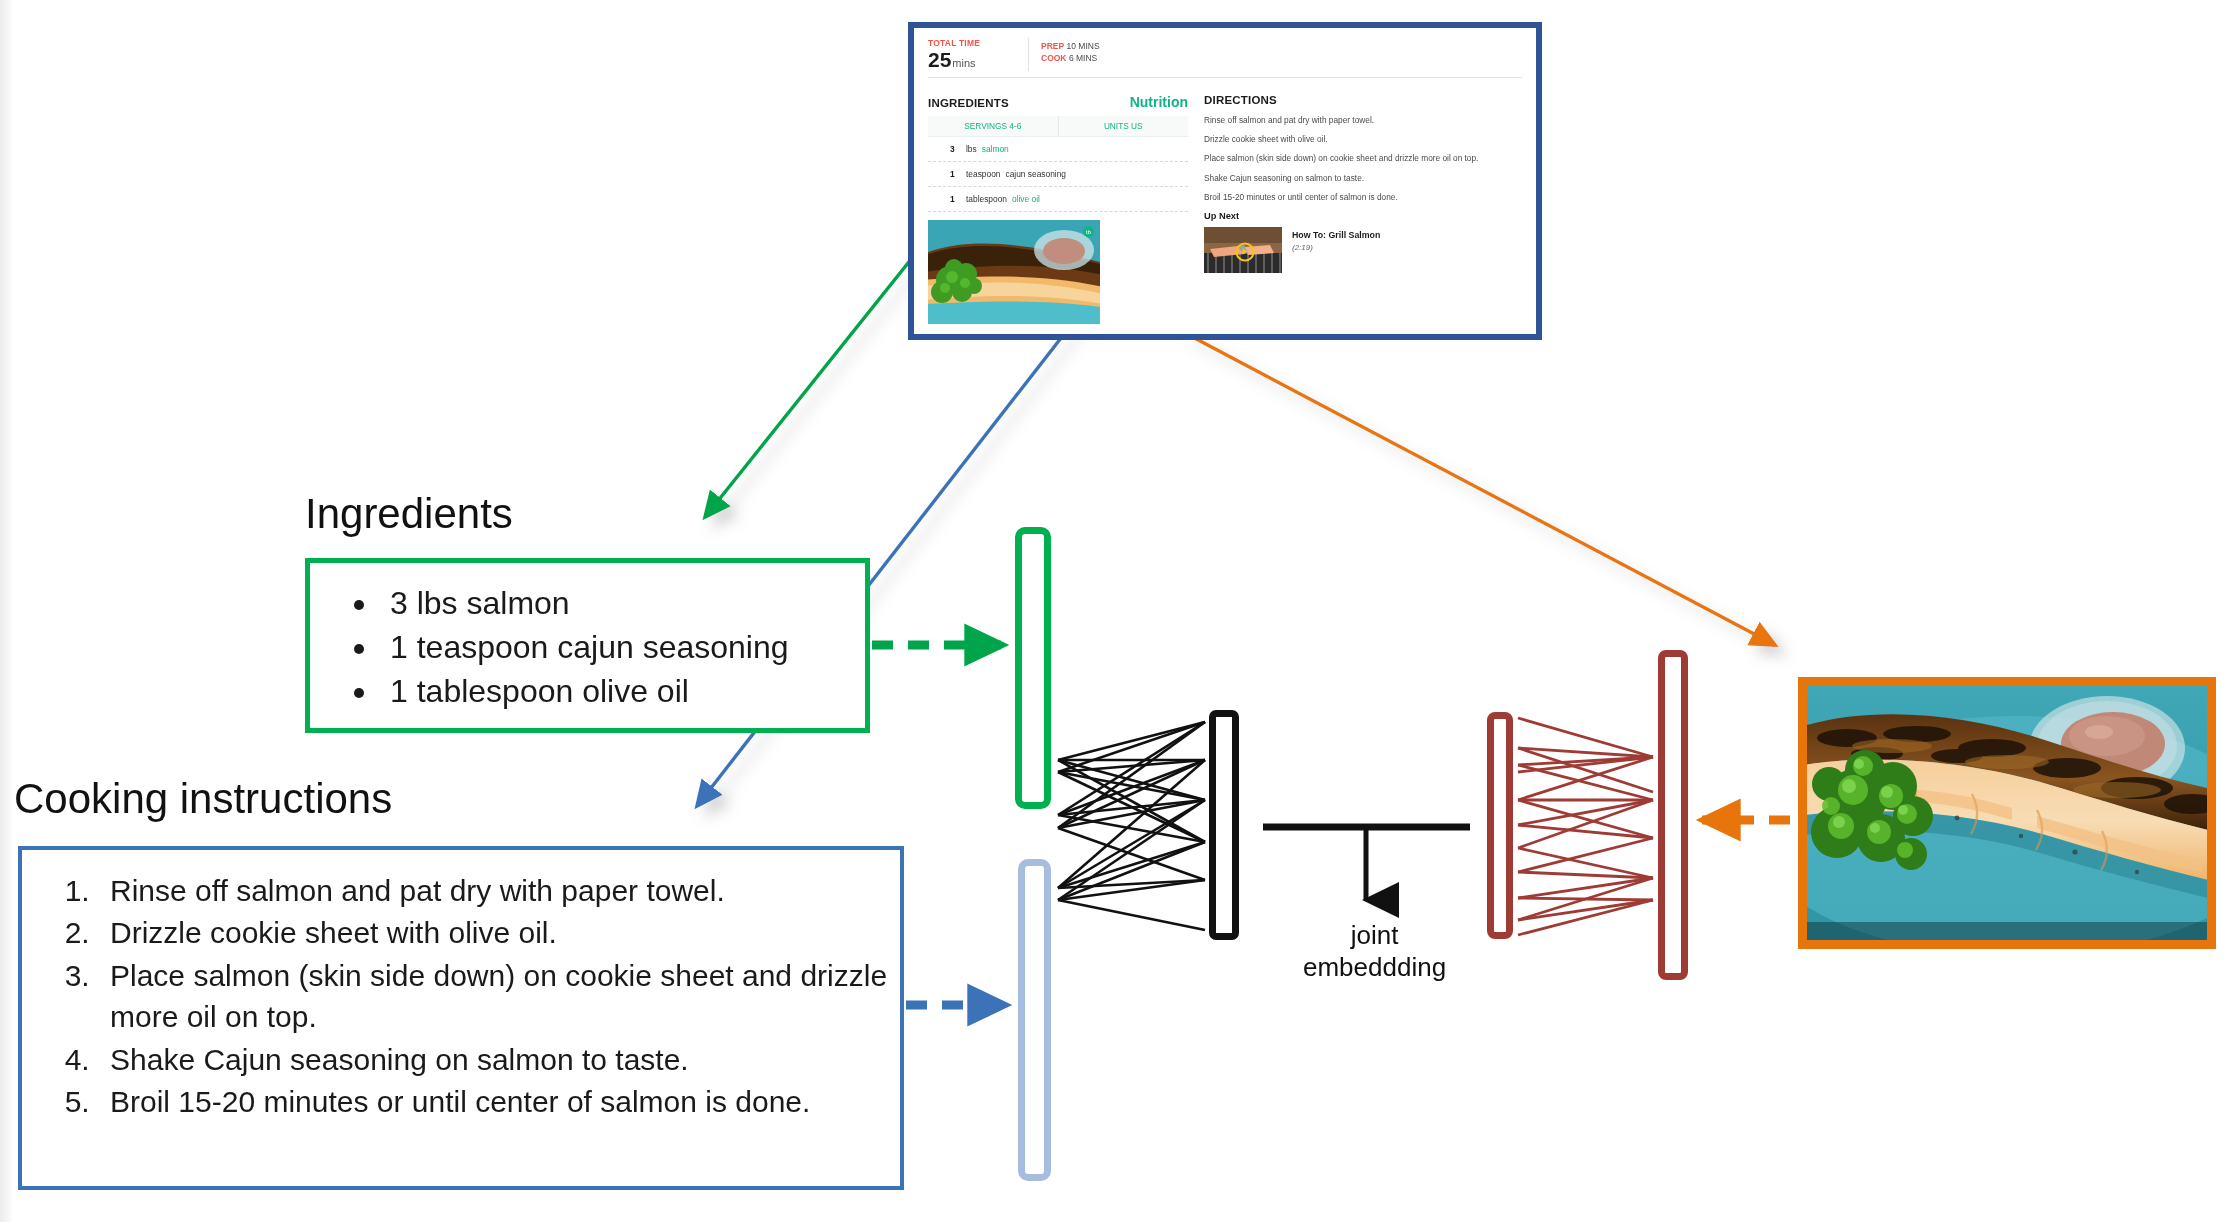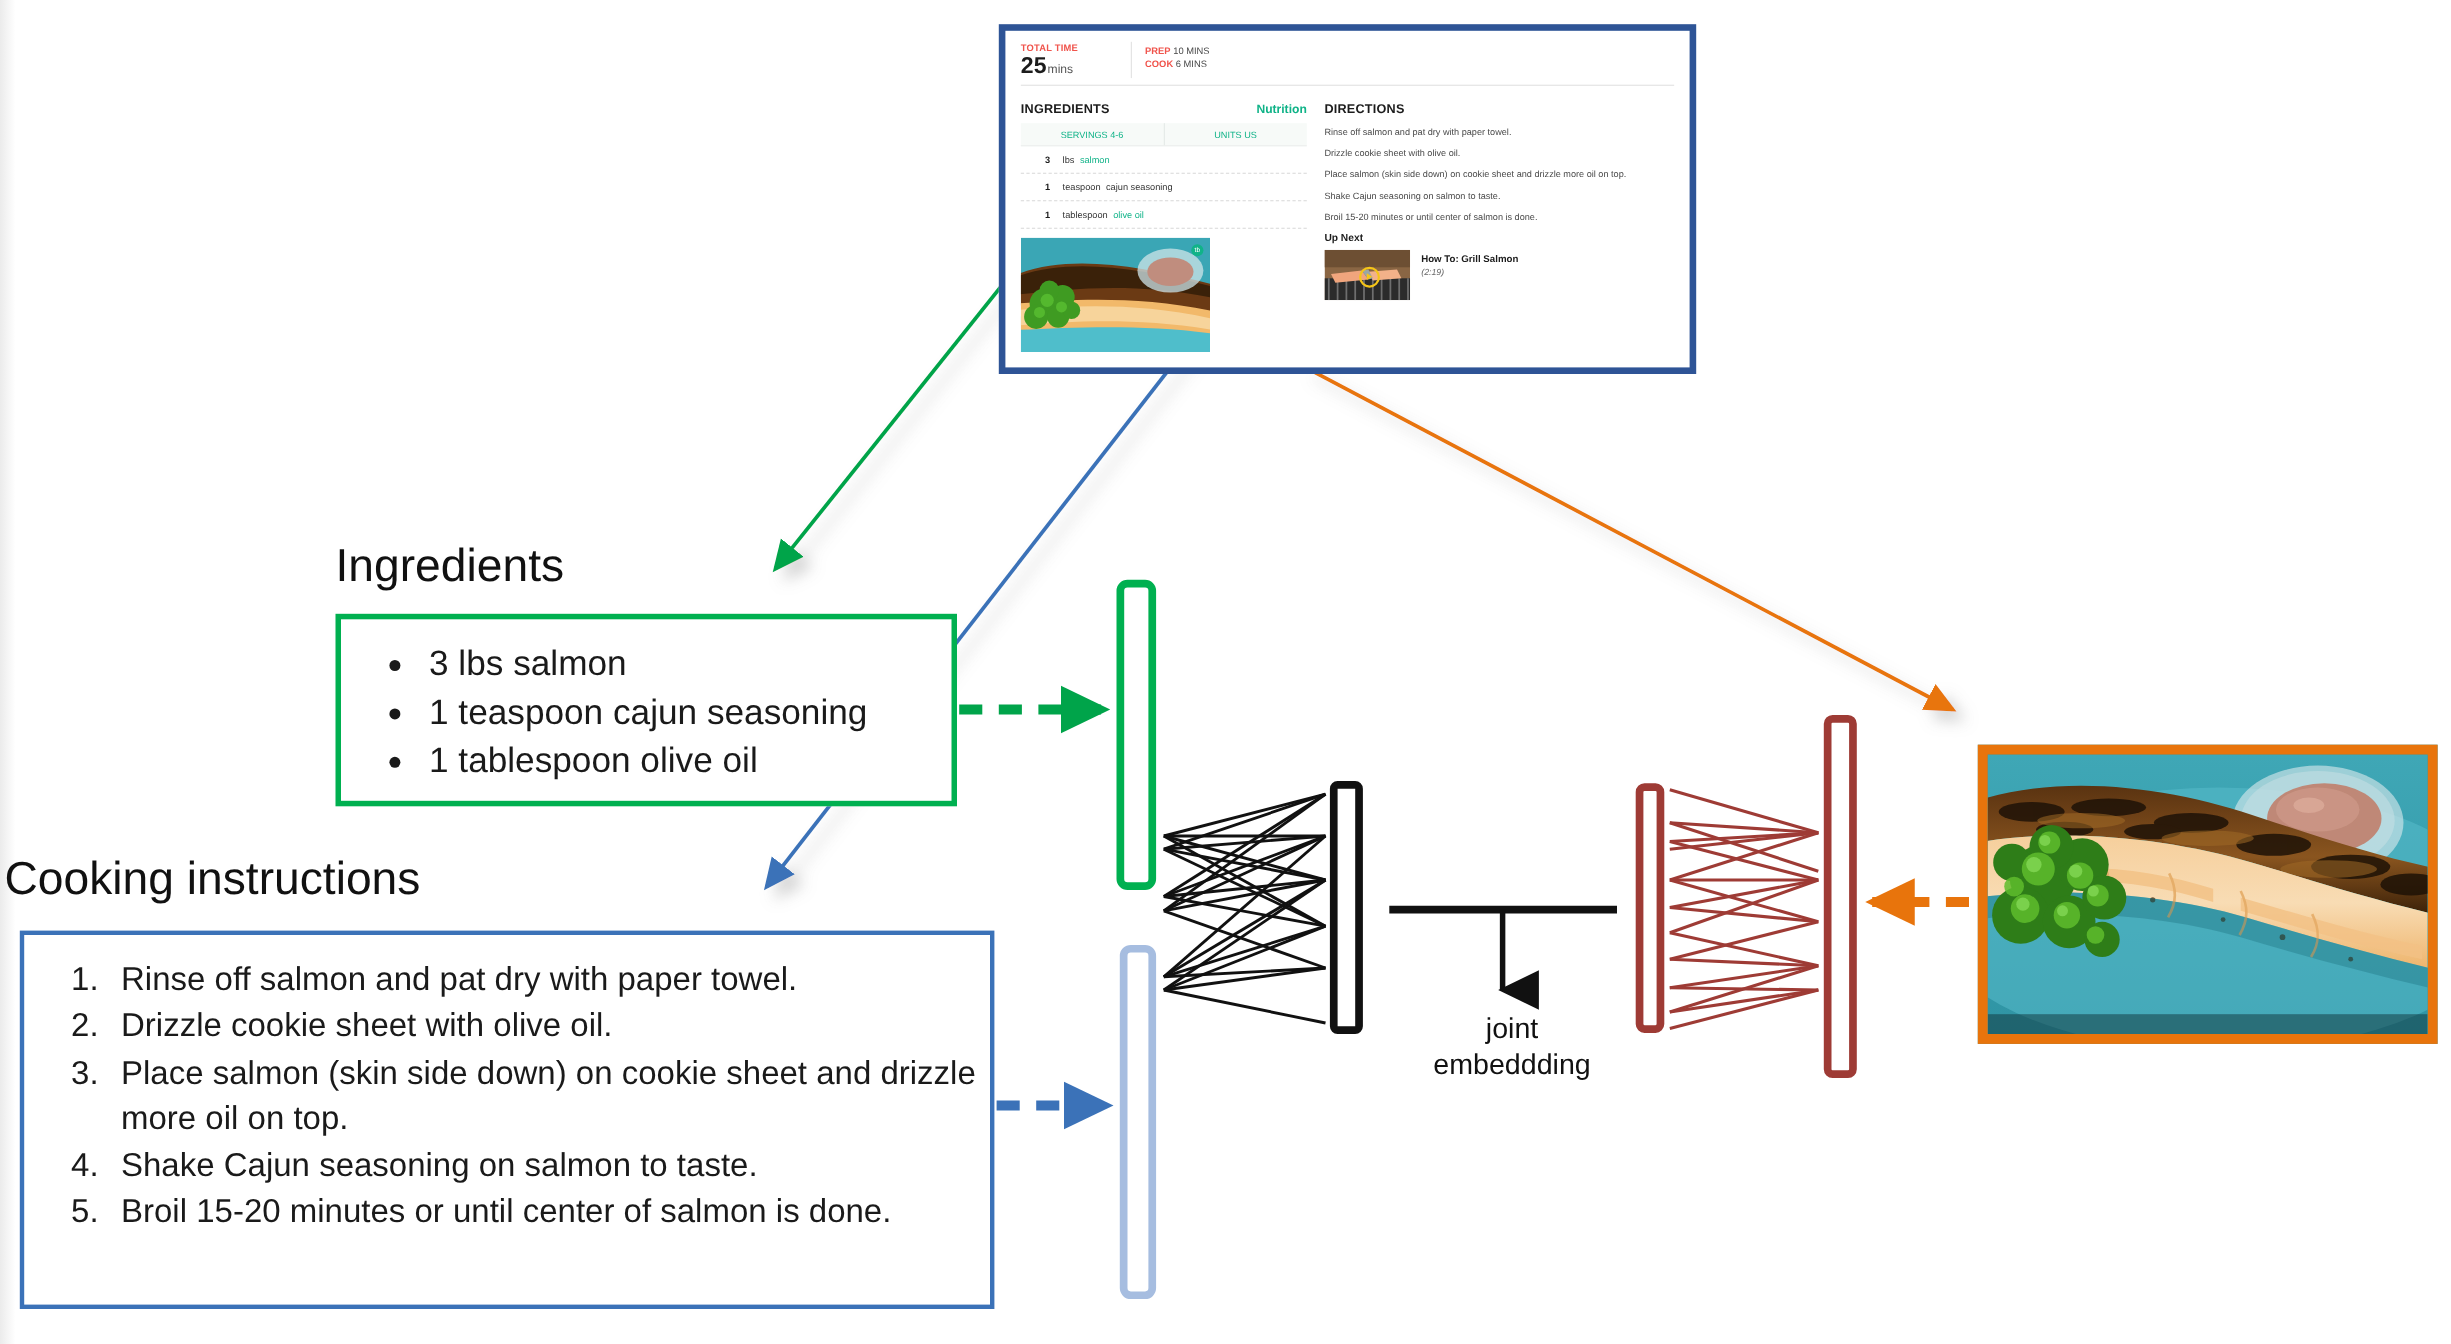--- a/index.html
+++ b/index.html
@@ -36,21 +36,21 @@
   .rc-desc-row{display:flex;align-items:center;margin-top:9px;border-bottom:1px solid #e8e8e8;padding-bottom:10px;}
   .rc-avatar{width:17px;height:17px;border-radius:50%;background:#595959;flex:0 0 auto;margin-left:4px;}
   .rc-desc{font-style:italic;font-size:8.6px;color:#3b3b3b;margin-left:38px;}
 
   .rc-cols{display:flex;margin-top:16px;}
   .rc-col-left{width:270px;padding-right:10px;box-sizing:border-box;}
   .rc-col-right{flex:1;padding-left:6px;box-sizing:border-box;}
 
   .rc-head-row{display:flex;justify-content:space-between;align-items:baseline;}
   .rc-h{font-size:11.5px;font-weight:bold;color:#1c1c1c;letter-spacing:.2px;}
-  .rc-nutrition{font-size:11px;font-weight:bold;color:#10b388;}
+  .rc-nutrition{font-size:14px;font-weight:bold;color:#10b388;}
   .rc-tabs{display:flex;margin-top:6px;background:#f7faf8;border-bottom:1px solid #eceeed;}
   .rc-tab{flex:1;text-align:center;font-size:8.3px;color:#10b388;padding:5px 0;}
   .rc-tab+.rc-tab{border-left:1px solid #e4e9e7;}
   .rc-ing{display:flex;font-size:8.4px;color:#333;padding:7px 0 7px 22px;border-bottom:1px dashed #d8d8d8;}
   .rc-ing:last-child{border-bottom:none;}
   .rc-q{font-weight:bold;width:16px;color:#1c1c1c;}
   .rc-link{color:#10b388;}
   .rc-photo{margin-top:8px;width:172px;height:104px;position:relative;overflow:hidden;}
   .rc-badge{position:absolute;right:6px;top:6px;width:11px;height:11px;border-radius:50%;
     background:#10b388;color:#fff;font-size:6px;display:flex;align-items:center;justify-content:center;}
@@ -62,21 +62,21 @@
   .rc-vmeta{margin-left:10px;padding-top:3px;}
   .rc-vtitle{font-size:8.8px;font-weight:bold;color:#1c1c1c;}
   .rc-vdur{font-size:8px;font-style:italic;color:#6a6a6a;margin-top:3px;}
   .play-btn{position:absolute;left:52%;top:54%;transform:translate(-50%,-50%);
     width:15px;height:15px;border-radius:50%;border:2px solid #f5c518;display:flex;align-items:center;justify-content:center;}
   .play-tri{width:0;height:0;border-left:5px solid #f5c518;border-top:3.2px solid transparent;border-bottom:3.2px solid transparent;margin-left:1.5px;}
 
   
   .blk-title{position:absolute;font-size:42px;color:#111;font-weight:normal;white-space:nowrap;}
   #ingredients-title{left:305px;top:490px;}
-  #instructions-title{left:4px;top:775px;}
+  #instructions-title{left:14px;top:775px;}
 
   .blk-box{position:absolute;background:#fff;box-sizing:border-box;}
   #ingredients-box{left:305px;top:558px;width:565px;height:175px;border:5px solid #00b050;}
   #instructions-box{left:18px;top:846px;width:886px;height:344px;border:4px solid #3b72b8;}
 
   .ing-list{margin:0;padding:18px 0 0 70px;list-style:disc;}
   .ing-list li{font-size:32px;color:#1a1a1a;line-height:1.38;padding-left:10px;}
   .ins-list{margin:0;padding:20px 0 0 76px;list-style:decimal;}
   .ins-list li{font-size:30px;color:#1a1a1a;line-height:1.38;padding-left:12px;margin-bottom:1px;}
 

